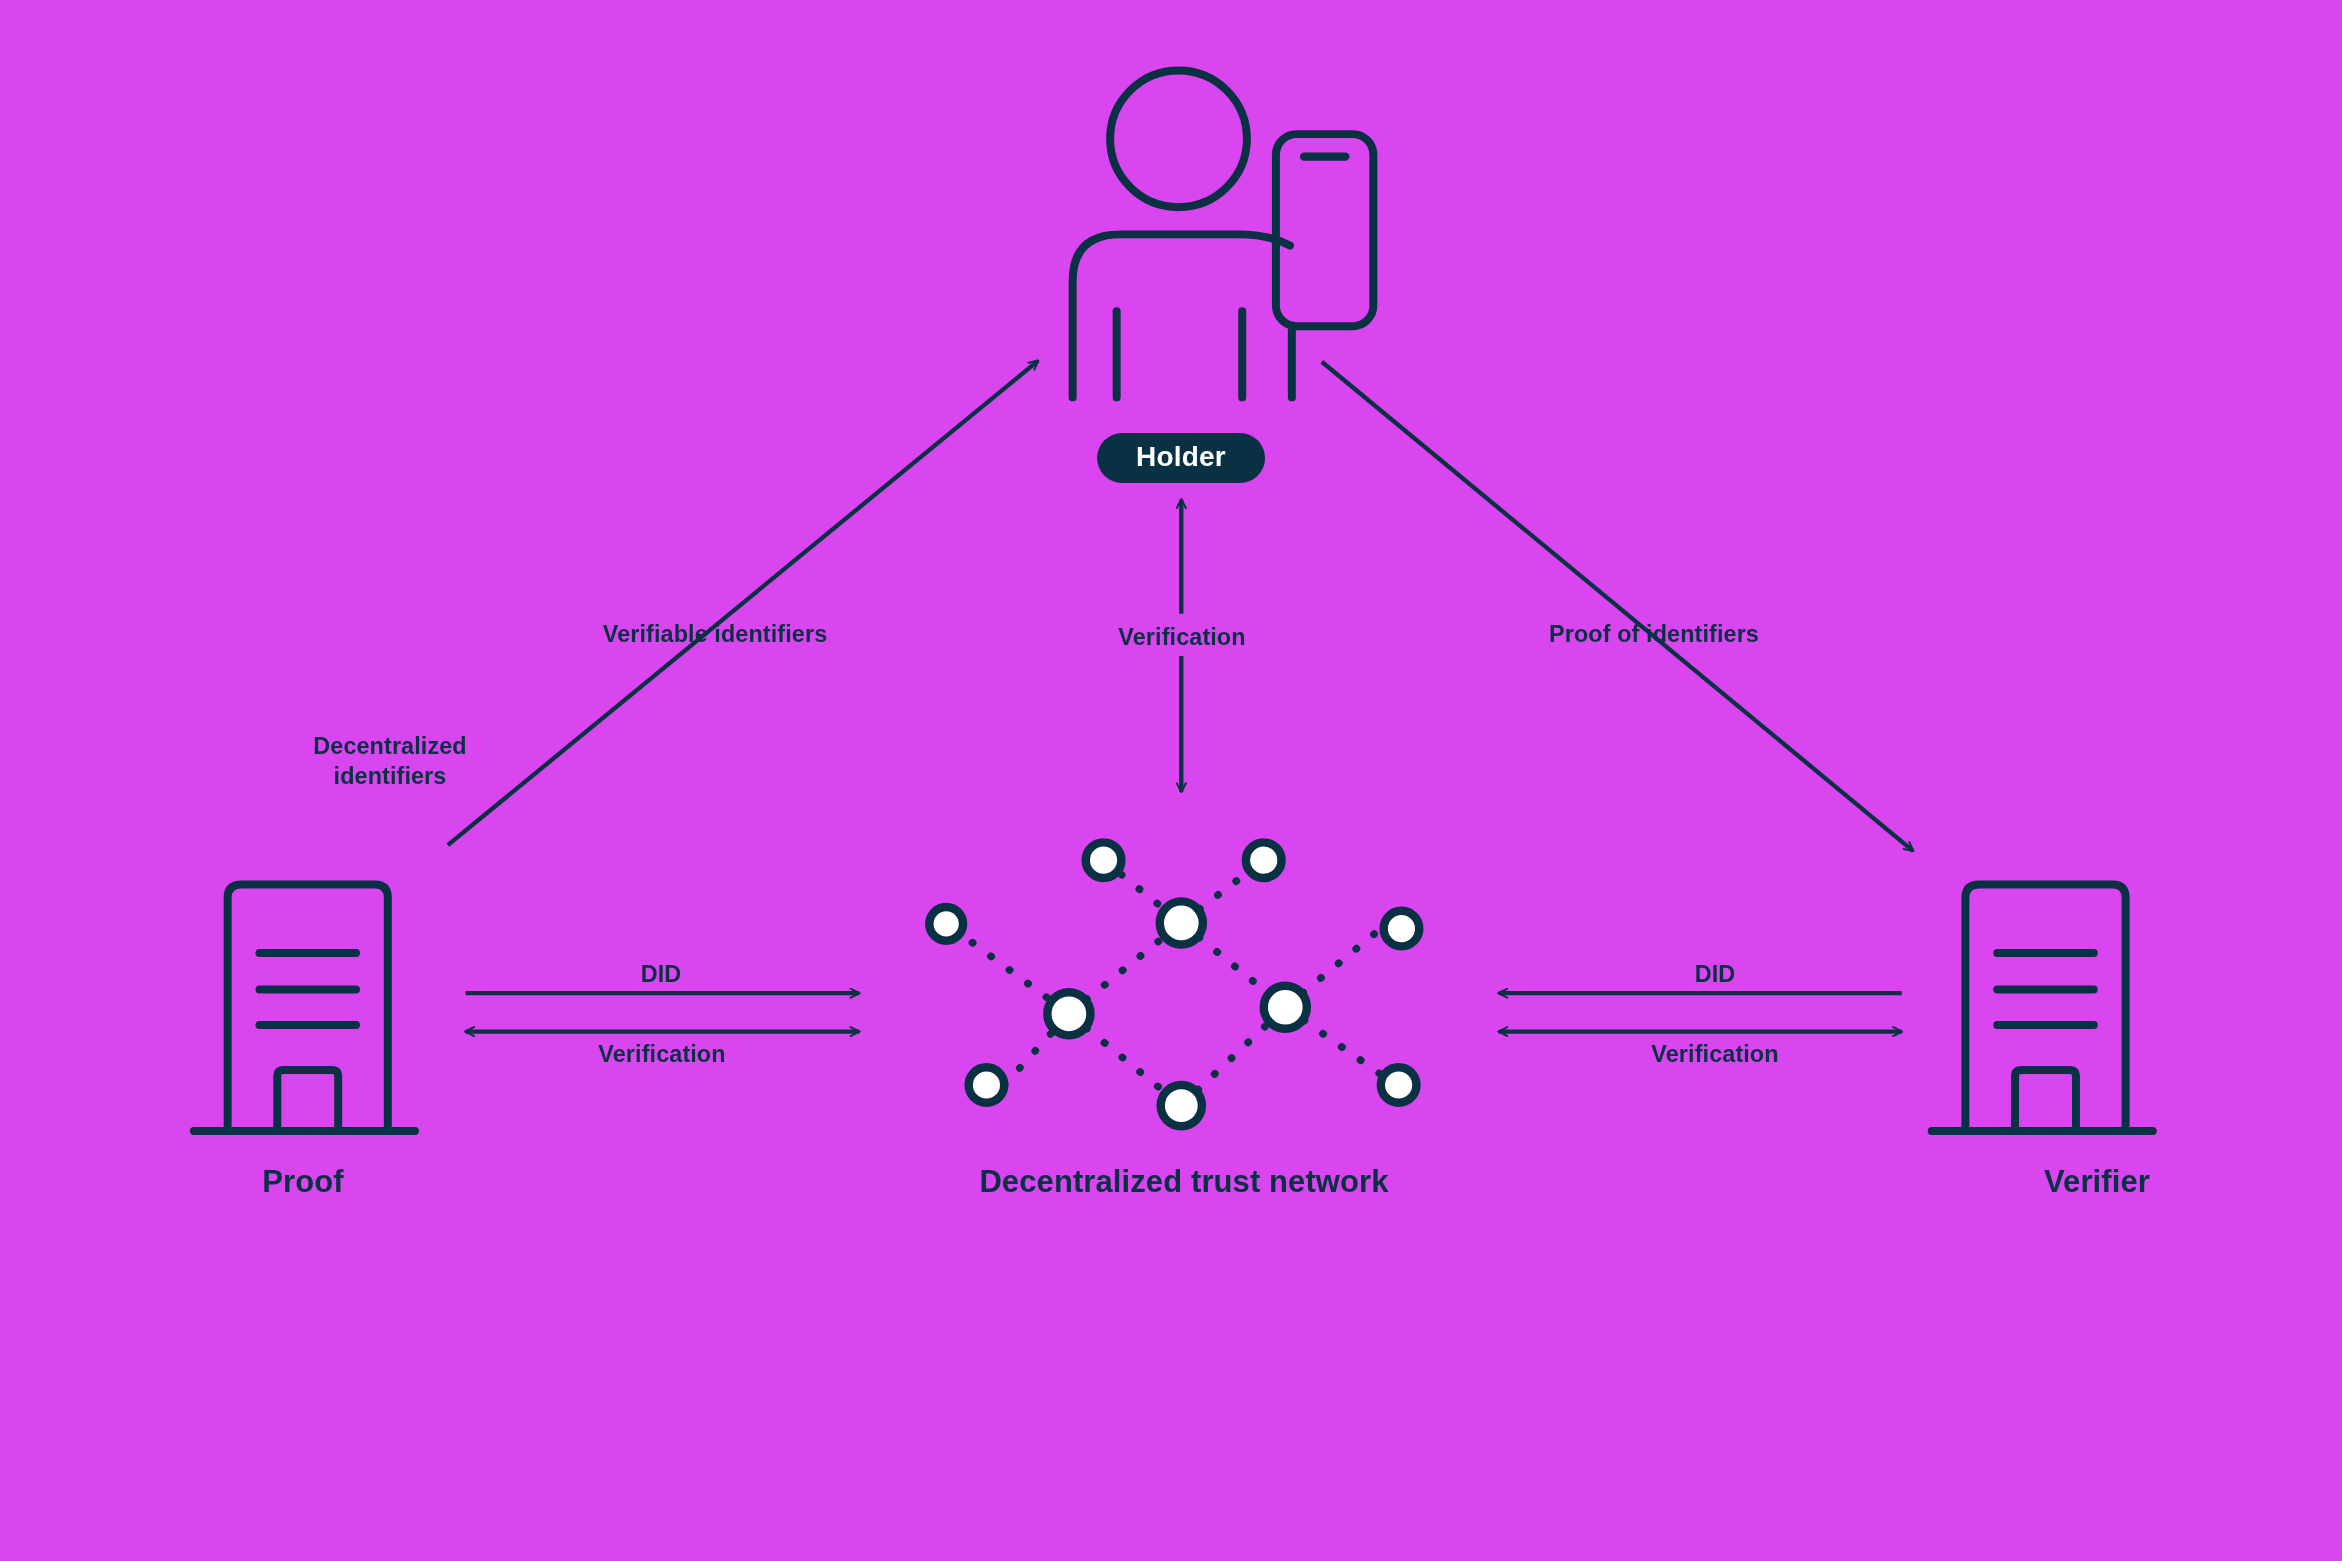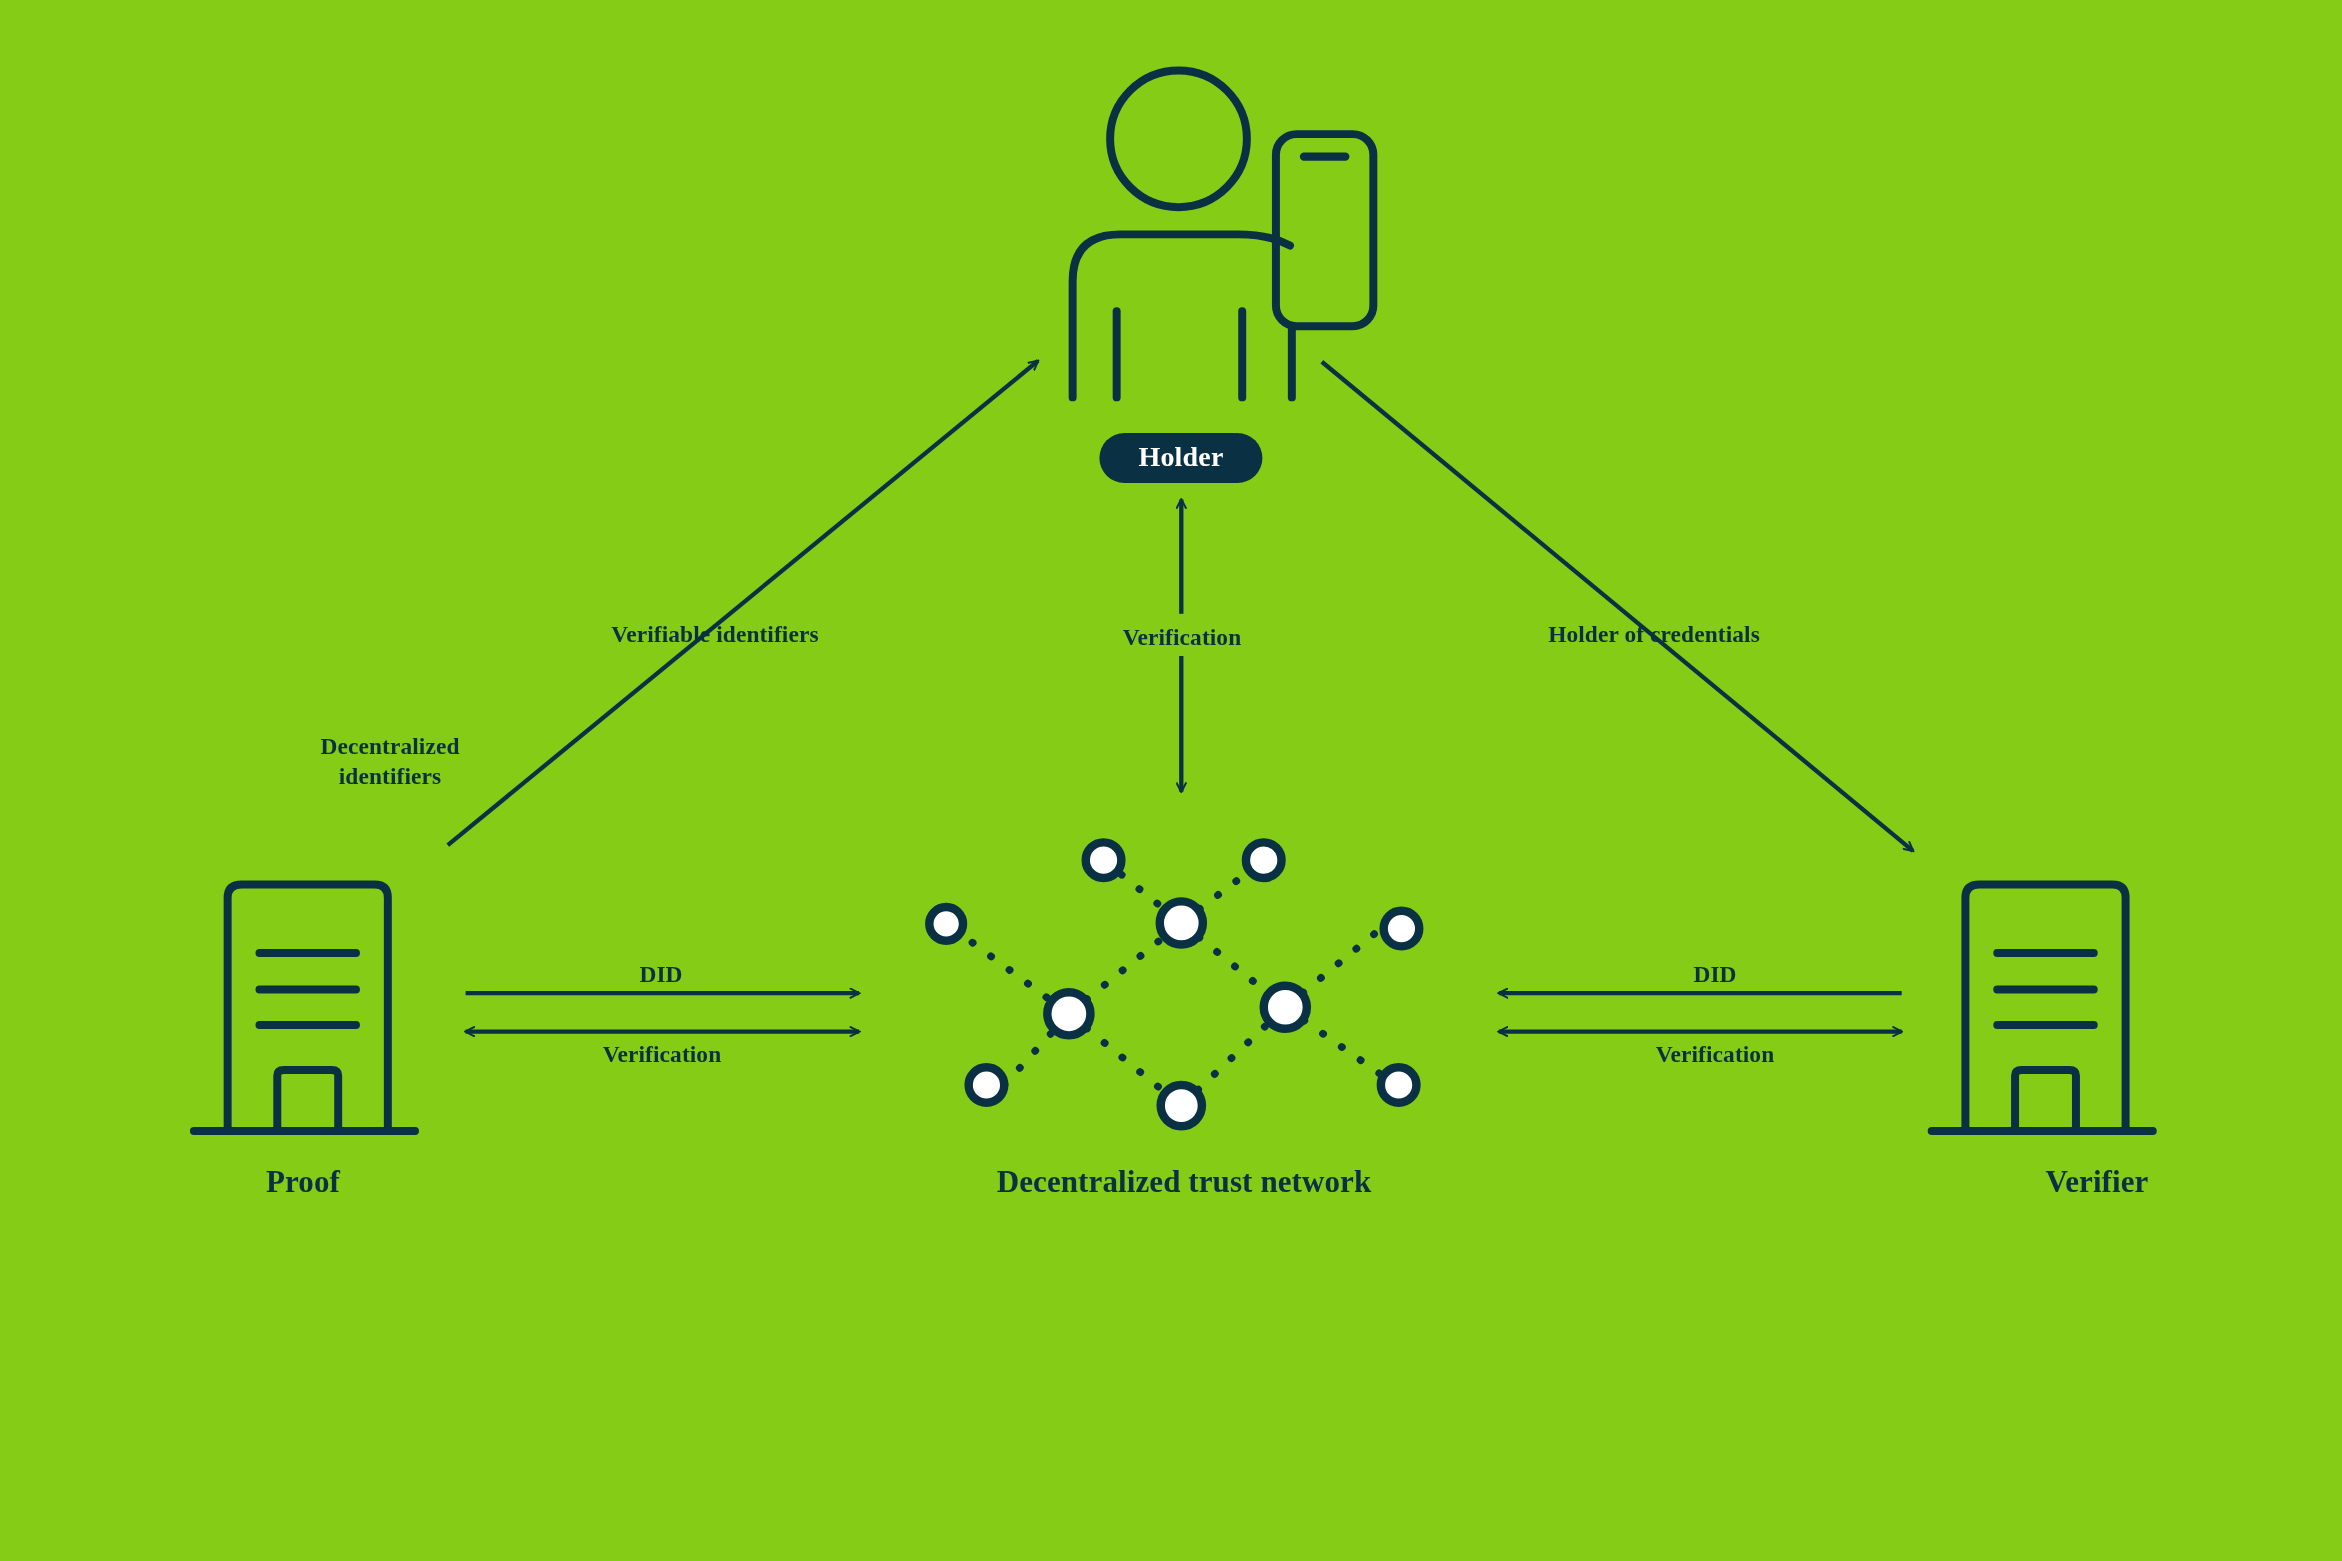--- a/index.html
+++ b/index.html
@@ -11,22 +11,21 @@
   body {
     width: 2342px;
     height: 1562px;
     font-family: "Liberation Sans", sans-serif;
     overflow: hidden;
   }
   .stage {
     position: relative;
     width: 2342px;
     height: 1562px;
-    background: #84cc16;
-    font-family: Liberation Serif, serif;
+    background: #d946ef;
   }
   .stage svg.canvas {
     position: absolute;
     inset: 0;
     width: 2342px;
     height: 1562px;
   }
   .lbl {
     position: absolute;
     color: #0a3143;
@@ -147,21 +146,21 @@
 
   <div class="holder-badge" style="left:1181px; top:433px;">Holder</div>
 
   <div class="lbl lbl-sm ctr" style="left:715px; top:620px;">Verifiable identifiers</div>
 
   <div class="lbl lbl-sm ctr" style="left:390px; top:732px;">Decentralized
 identifiers</div>
 
   <div class="lbl lbl-sm ctr" style="left:1182px; top:623px;">Verification</div>
 
-  <div class="lbl lbl-sm ctr" style="left:1654px; top:620px;">Holder of credentials</div>
+  <div class="lbl lbl-sm ctr" style="left:1654px; top:620px;">Proof of identifiers</div>
 
   <div class="lbl lbl-sm ctr" style="left:661px; top:960px;">DID</div>
 
   <div class="lbl lbl-sm ctr" style="left:662px; top:1040px;">Verification</div>
 
   <div class="lbl lbl-sm ctr" style="left:1715px; top:960px;">DID</div>
 
   <div class="lbl lbl-sm ctr" style="left:1715px; top:1040px;">Verification</div>
 
   <div class="lbl lbl-lg ctr" style="left:303px; top:1162px;">Proof</div>

